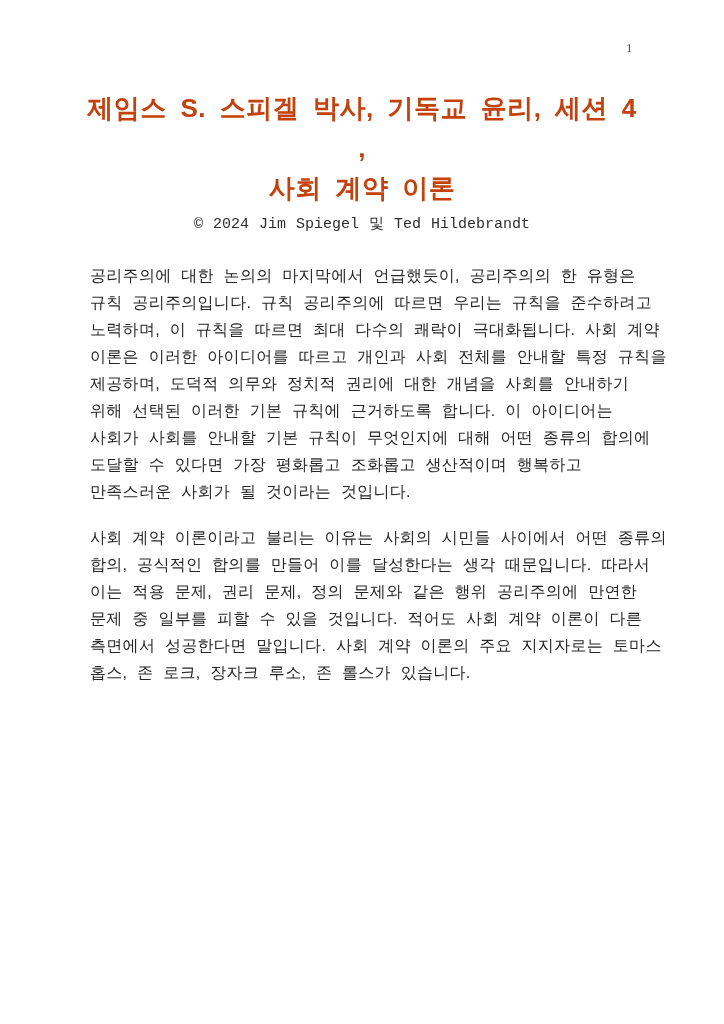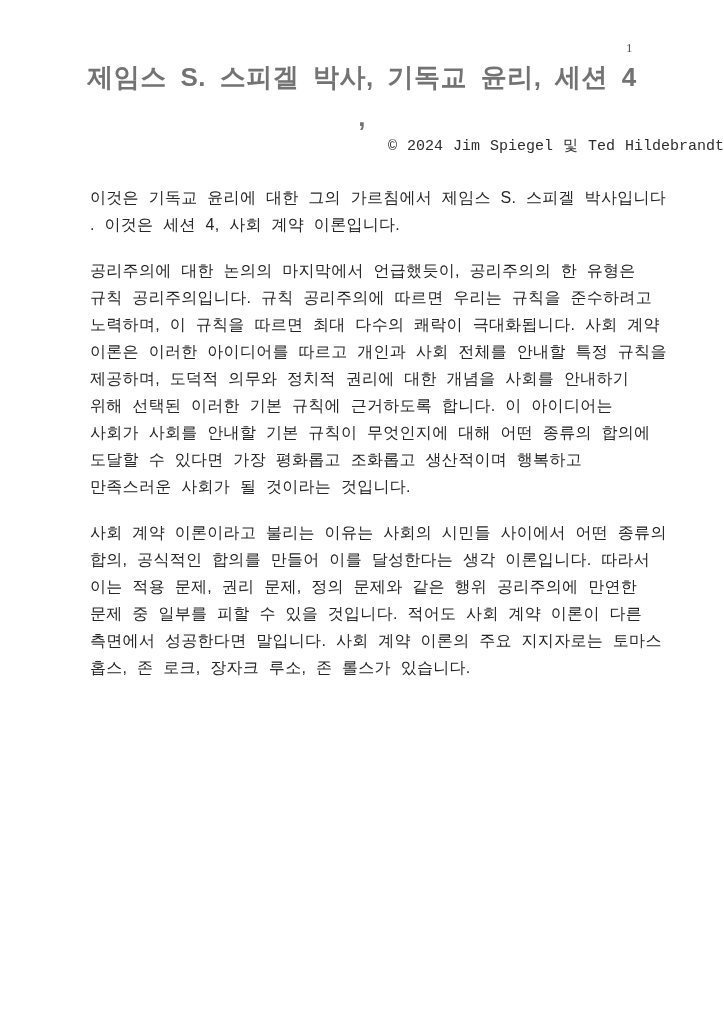--- a/index.html
+++ b/index.html
@@ -19,34 +19,35 @@
   .page-number {
     position: absolute;
     top: 40px;
     left: 626px;
     font-size: 13px;
     line-height: 15px;
     color: #555555;
     font-family: "Liberation Serif", serif;
   }
   .title-block {
-    padding-top: 57px;
+    padding-top: 88px;
     text-align: center;
-    color: #737373;
+    color: #c2410c;
   }
   .title-line {
     font-size: 26px;
     font-weight: 700;
     line-height: 40px;
     word-spacing: 6px;
     letter-spacing: 0.5px;
     white-space: pre;
   }
   .copyright {
-    text-align: right;
+    margin-top: 7px;
+    text-align: center;
     font-family: "Liberation Mono", monospace;
     font-size: 15px;
     line-height: 19px;
     color: #2e2e2e;
     word-spacing: 1px;
   }
   .body-text {
     margin: 28px 0 0 90px;
     width: 600px;
     color: #262626;
@@ -63,37 +64,36 @@
 </head>
 <body>
 
 <div class="page">
 
   <div class="page-number">1</div>
 
   <div class="title-block">
     <div class="title-line">제임스 S. 스피겔 박사, 기독교 윤리, 세션 4</div>
     <div class="title-line">,</div>
+    <div class="title-line">사회 계약 이론</div>
   </div>
 
   <div class="copyright">© 2024 Jim Spiegel 및 Ted Hildebrandt</div>
 
   <div class="body-text">
-    <p>이것은 기독교 윤리에 대한 그의 가르침에서 제임스 S. 스피겔 박사입니다
-. 이것은 세션 4, 사회 계약 이론입니다.</p>
     <p>공리주의에 대한 논의의 마지막에서 언급했듯이, 공리주의의 한 유형은
 규칙 공리주의입니다. 규칙 공리주의에 따르면 우리는 규칙을 준수하려고
 노력하며, 이 규칙을 따르면 최대 다수의 쾌락이 극대화됩니다. 사회 계약
 이론은 이러한 아이디어를 따르고 개인과 사회 전체를 안내할 특정 규칙을
 제공하며, 도덕적 의무와 정치적 권리에 대한 개념을 사회를 안내하기
 위해 선택된 이러한 기본 규칙에 근거하도록 합니다. 이 아이디어는
 사회가 사회를 안내할 기본 규칙이 무엇인지에 대해 어떤 종류의 합의에
 도달할 수 있다면 가장 평화롭고 조화롭고 생산적이며 행복하고
 만족스러운 사회가 될 것이라는 것입니다.</p>
     <p>사회 계약 이론이라고 불리는 이유는 사회의 시민들 사이에서 어떤 종류의
-합의, 공식적인 합의를 만들어 이를 달성한다는 생각 이론입니다. 따라서
+합의, 공식적인 합의를 만들어 이를 달성한다는 생각 때문입니다. 따라서
 이는 적용 문제, 권리 문제, 정의 문제와 같은 행위 공리주의에 만연한
 문제 중 일부를 피할 수 있을 것입니다. 적어도 사회 계약 이론이 다른
 측면에서 성공한다면 말입니다. 사회 계약 이론의 주요 지지자로는 토마스
 홉스, 존 로크, 장자크 루소, 존 롤스가 있습니다.</p>
   </div>
 
 </div>
 
 </body></html>

